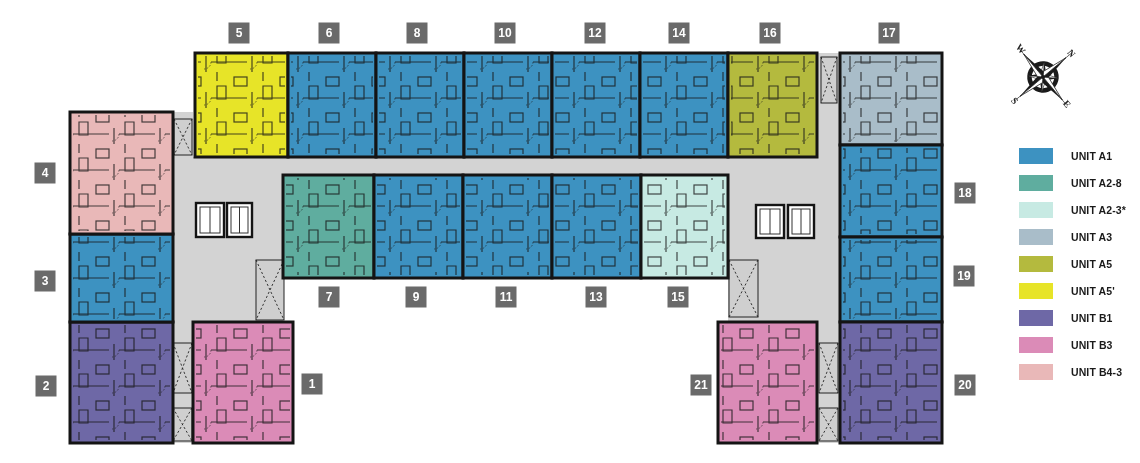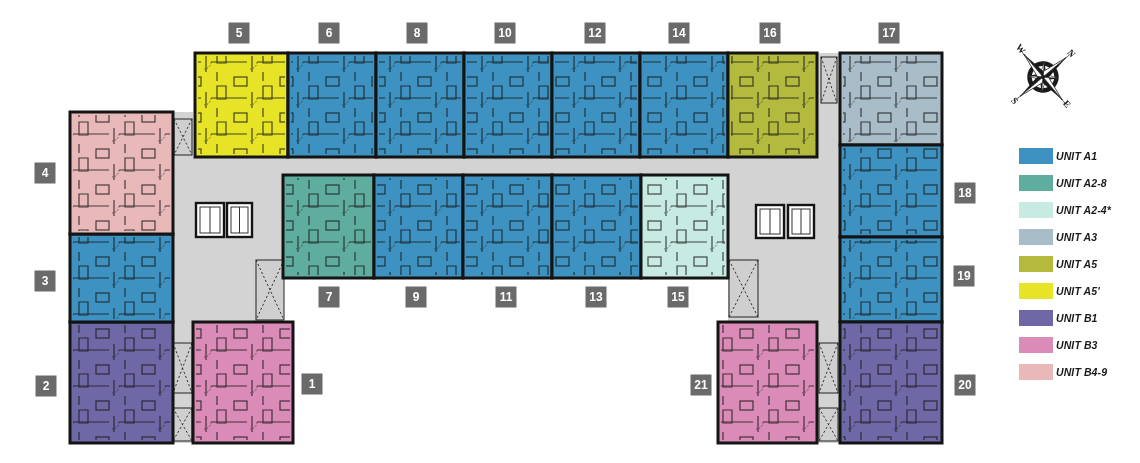--- a/index.html
+++ b/index.html
@@ -23,27 +23,26 @@
     align-items: center;
     height: 16px;
     margin-bottom: 11px;
   }
   .legend-swatch {
     width: 34px;
     height: 16px;
     flex: 0 0 34px;
   }
   .legend-label {
-    margin-left: 3px;
+    margin-left: 18px;
     font-size: 10.5px;
     font-weight: bold;
     color: #1a1a1a;
     white-space: nowrap;
     letter-spacing: 0.1px;
-    font-style: italic;
   }
   #compass-svg { position: absolute; left: 995px; top: 25px; }
   .compass-letter {
     font-family: "Liberation Serif", serif;
     font-size: 9.5px;
     font-weight: bold;
     fill: #222222;
   }
 </style>
 </head>
@@ -342,21 +341,21 @@
       <div class="legend-row">
         <span class="legend-swatch" style="background: rgb(61, 146, 193);"></span>
         <span class="legend-label">UNIT A1</span>
       </div>
       <div class="legend-row">
         <span class="legend-swatch" style="background: rgb(95, 173, 159);"></span>
         <span class="legend-label">UNIT A2-8</span>
       </div>
       <div class="legend-row">
         <span class="legend-swatch" style="background: rgb(199, 234, 227);"></span>
-        <span class="legend-label">UNIT A2-4*</span>
+        <span class="legend-label">UNIT A2-3*</span>
       </div>
       <div class="legend-row">
         <span class="legend-swatch" style="background: rgb(169, 189, 201);"></span>
         <span class="legend-label">UNIT A3</span>
       </div>
       <div class="legend-row">
         <span class="legend-swatch" style="background: rgb(180, 186, 62);"></span>
         <span class="legend-label">UNIT A5</span>
       </div>
       <div class="legend-row">
@@ -366,17 +365,17 @@
       <div class="legend-row">
         <span class="legend-swatch" style="background: rgb(110, 104, 166);"></span>
         <span class="legend-label">UNIT B1</span>
       </div>
       <div class="legend-row">
         <span class="legend-swatch" style="background: rgb(219, 139, 183);"></span>
         <span class="legend-label">UNIT B3</span>
       </div>
       <div class="legend-row">
         <span class="legend-swatch" style="background: rgb(233, 184, 184);"></span>
-        <span class="legend-label">UNIT B4-9</span>
+        <span class="legend-label">UNIT B4-3</span>
       </div>
     </div>
 
 </div>
 
 </body></html>

